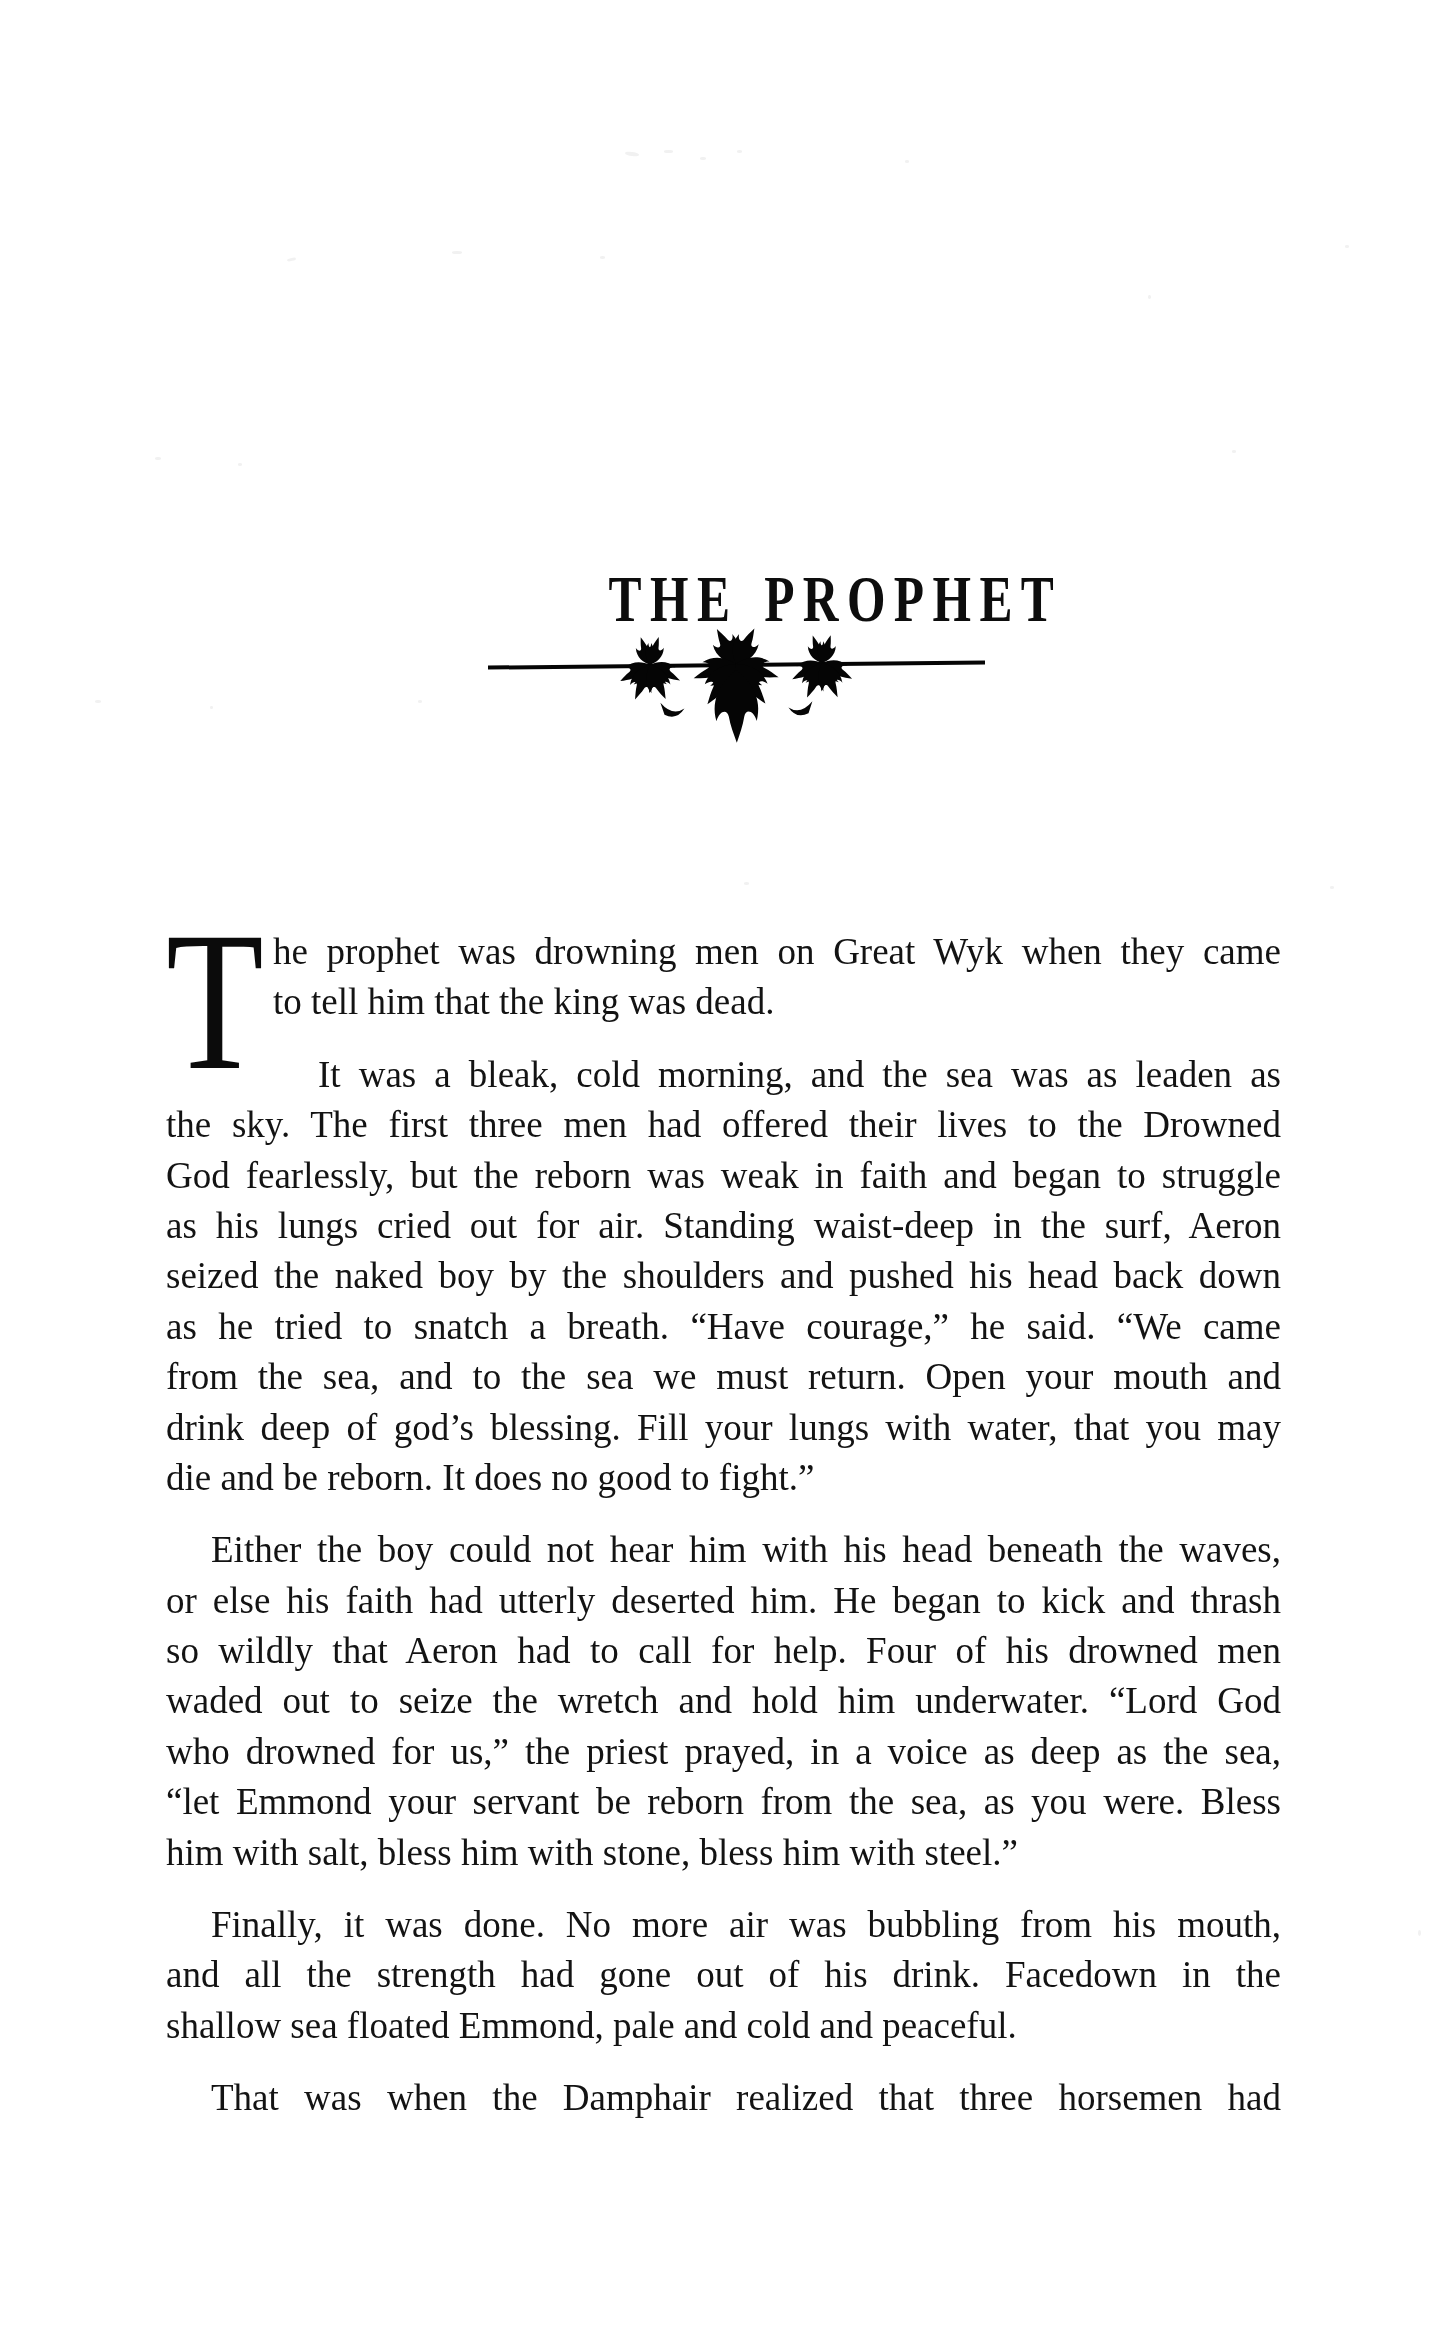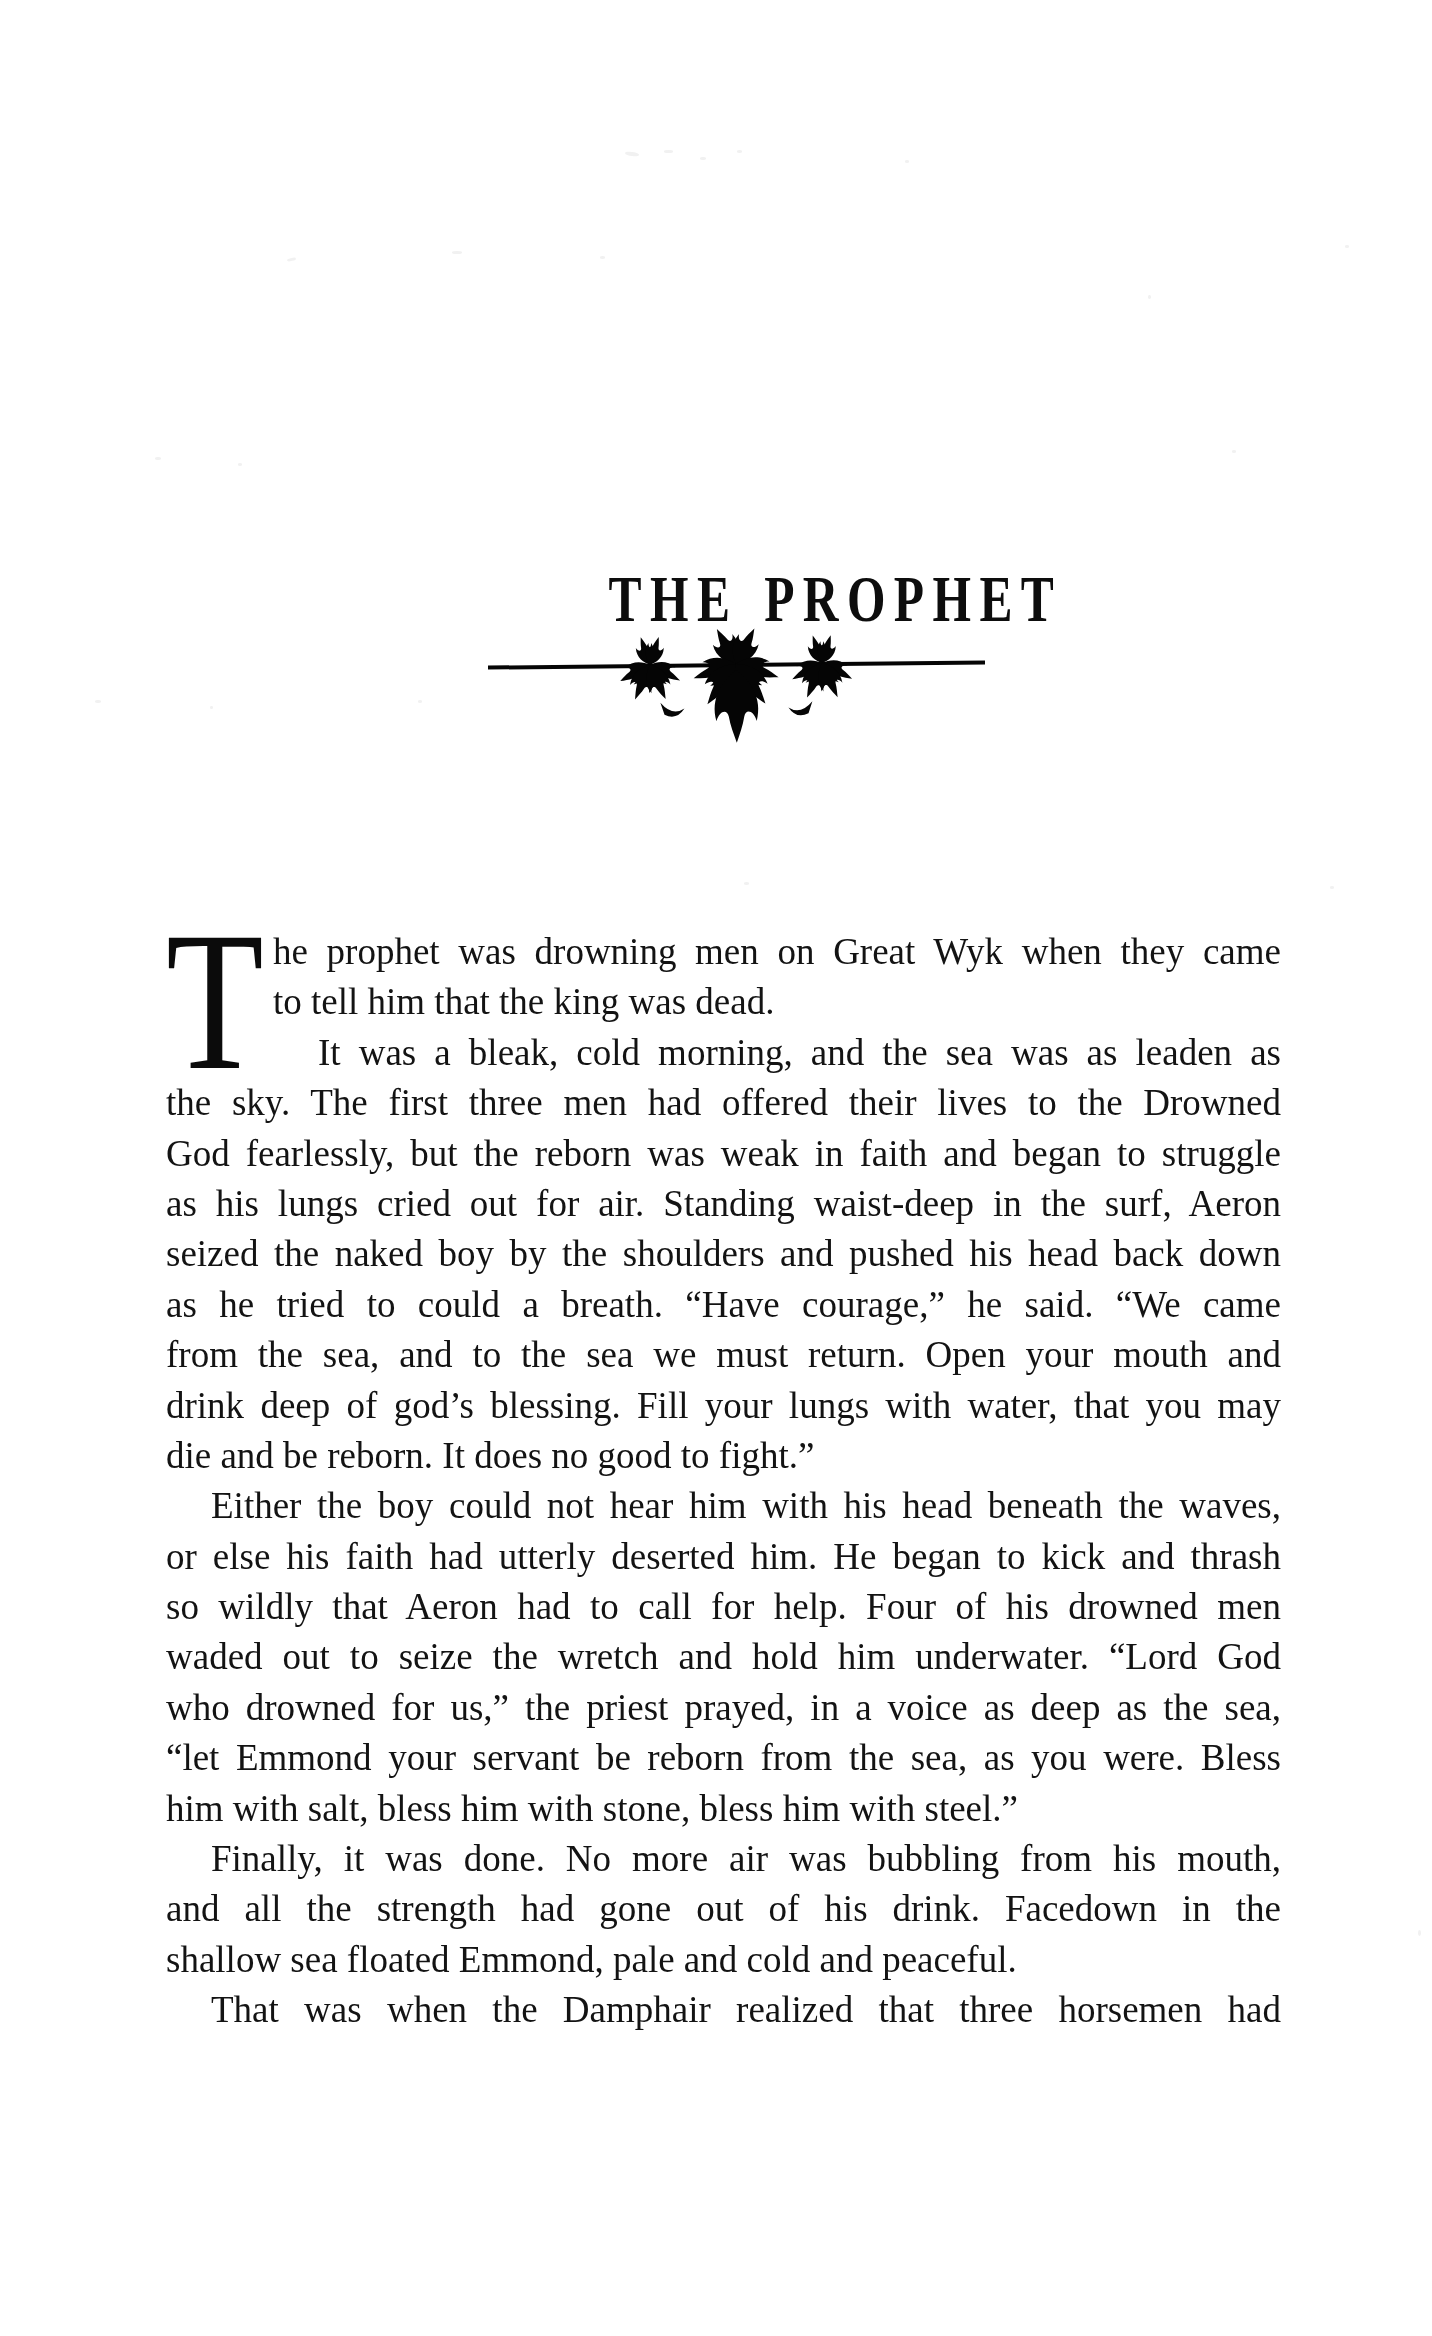--- a/index.html
+++ b/index.html
@@ -86,21 +86,21 @@
     margin: 5px 7px 0 0;
     font-size: 200px;
     font-weight: 400;
     color: #0b0b0b;
     transform: scaleX(0.8);
     transform-origin: 0 50%;
   }
   .line { height: 50.4px; }
   .jl { text-align: justify; text-align-last: justify; }
   .el { text-align: right; text-align-last: left; }
-  .ind { text-indent: 45px; }
+  .ind { text-indent: 45px; margin-top: 22px; }
 </style>
 </head>
 <body>
 
 <div class="page">
 
   <div class="speckles">
     <i class="speck" style="left:625px;top:152px;width:14px;height:4px;transform:rotate(8deg)"></i>
     <i class="speck" style="left:664px;top:150px;width:9px;height:3px"></i>
     <i class="speck" style="left:700px;top:157px;width:6px;height:3px"></i>
@@ -171,21 +171,21 @@
 
   <div class="text-block">
     <span class="dropcap">T</span>
     <div class="line jl">he prophet was drowning men on Great Wyk when they came</div>
     <div class="line el">to tell him that the king was dead.</div>
     <div class="line jl ind">It was a bleak, cold morning, and the sea was as leaden as</div>
     <div class="line jl">the sky. The first three men had offered their lives to the Drowned</div>
     <div class="line jl">God fearlessly, but the reborn was weak in faith and began to struggle</div>
     <div class="line jl">as his lungs cried out for air. Standing waist-deep in the surf, Aeron</div>
     <div class="line jl">seized the naked boy by the shoulders and pushed his head back down</div>
-    <div class="line jl">as he tried to could a breath. “Have courage,” he said. “We came</div>
+    <div class="line jl">as he tried to snatch a breath. “Have courage,” he said. “We came</div>
     <div class="line jl">from the sea, and to the sea we must return. Open your mouth and</div>
     <div class="line jl">drink deep of god’s blessing. Fill your lungs with water, that you may</div>
     <div class="line el">die and be reborn. It does no good to fight.”</div>
     <div class="line jl ind">Either the boy could not hear him with his head beneath the waves,</div>
     <div class="line jl">or else his faith had utterly deserted him. He began to kick and thrash</div>
     <div class="line jl">so wildly that Aeron had to call for help. Four of his drowned men</div>
     <div class="line jl">waded out to seize the wretch and hold him underwater. “Lord God</div>
     <div class="line jl">who drowned for us,” the priest prayed, in a voice as deep as the sea,</div>
     <div class="line jl">“let Emmond your servant be reborn from the sea, as you were. Bless</div>
     <div class="line el">him with salt, bless him with stone, bless him with steel.”</div>

